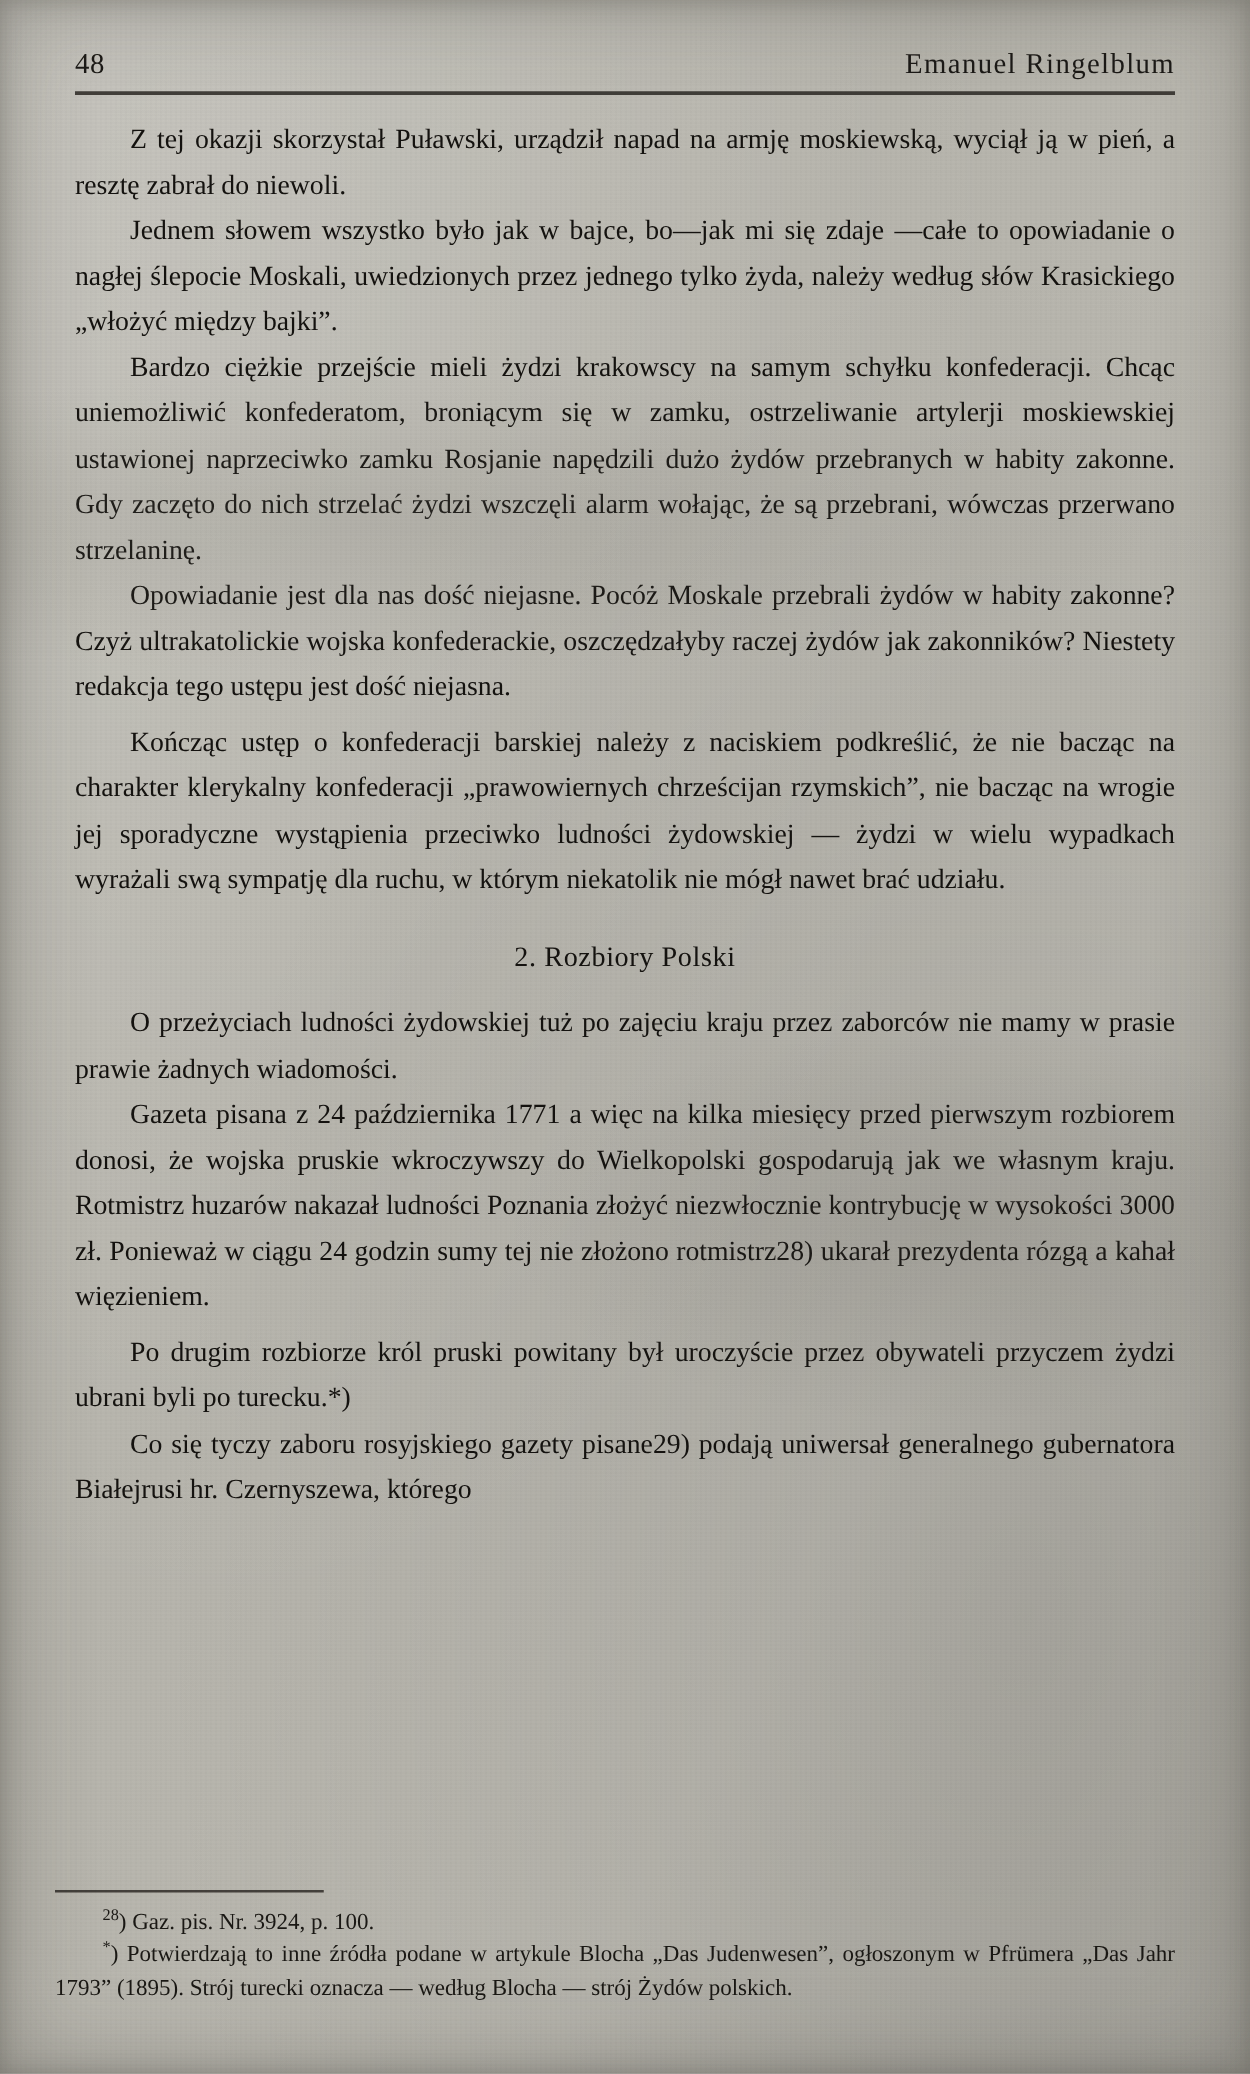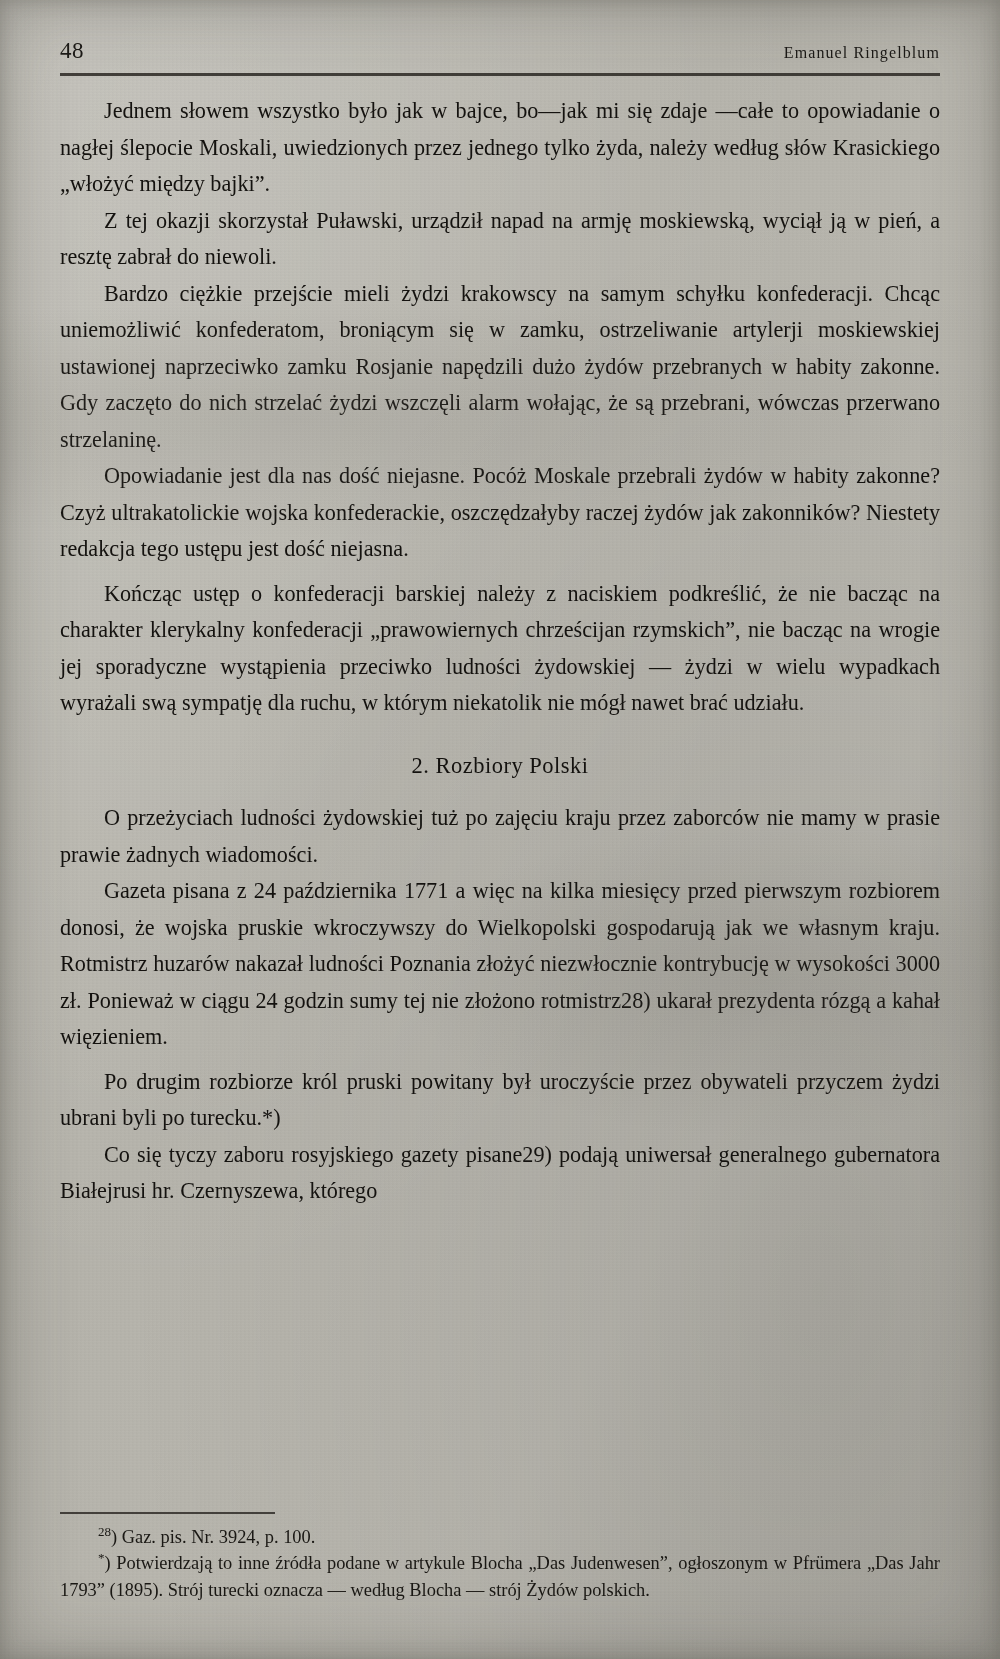--- a/index.html
+++ b/index.html
@@ -52,21 +52,21 @@
     font-size: 21px;
     letter-spacing: 0.6px;
     color: #1b1916;
   }
   .folio {
     font-size: 23px;
     font-weight: 400;
     letter-spacing: 0.5px;
   }
   .running-head {
-    font-size: 16px;
+    font-size: 23px;
     letter-spacing: 1.1px;
   }
   .rule {
     position: relative;
     margin-top: 9px;
     height: 3px;
     background: #2b2823;
     opacity: 0.85;
   }
 
@@ -97,21 +97,21 @@
     font-size: 22.5px;
     font-weight: 400;
     letter-spacing: 0.5px;
     margin: 26px 0 16px 0;
     color: #14120f;
   }
 
   
   .footnote-wrap {
     position: absolute;
-    left: 60px;
+    left: 44px;
     right: 60px;
     bottom: 56px;
   }
   .foot-rule {
     width: 215px;
     height: 2px;
     background: #2f2c27;
     opacity: 0.85;
     margin-bottom: 10px;
   }
@@ -152,22 +152,22 @@
 
 <div class="page">
 
   <div class="header">
     <div class="folio">48</div>
     <div class="running-head">Emanuel Ringelblum</div>
   </div>
   <div class="rule"></div>
 
   <div class="body">
+    <p class="indent">Z tej okazji skorzystał Puławski, urządził napad na armję moskiewską, wyciął ją w pień, a resztę zabrał do niewoli.</p>
     <p class="indent">Jednem słowem wszystko było jak w bajce, bo—jak mi się zdaje —całe to opowiadanie o nagłej ślepocie Moskali, uwiedzionych przez jednego tylko żyda, należy według słów Krasickiego „włożyć między bajki”.</p>
-    <p class="indent">Z tej okazji skorzystał Puławski, urządził napad na armję moskiewską, wyciął ją w pień, a resztę zabrał do niewoli.</p>
     <p class="indent">Bardzo ciężkie przejście mieli żydzi krakowscy na samym schyłku konfederacji. Chcąc uniemożliwić konfederatom, broniącym się w zamku, ostrzeliwanie artylerji moskiewskiej ustawionej naprzeciwko zamku Rosjanie napędzili dużo żydów przebranych w habity zakonne. Gdy zaczęto do nich strzelać żydzi wszczęli alarm wołając, że są przebrani, wówczas przerwano strzelaninę.</p>
     <p class="indent">Opowiadanie jest dla nas dość niejasne. Pocóż Moskale przebrali żydów w habity zakonne? Czyż ultrakatolickie wojska konfederackie, oszczędzałyby raczej żydów jak zakonników? Niestety redakcja tego ustępu jest dość niejasna.</p>
     <div class="spacer-sm"></div>
     <p class="indent">Kończąc ustęp o konfederacji barskiej należy z naciskiem podkreślić, że nie bacząc na charakter klerykalny konfederacji „prawowiernych chrześcijan rzymskich”, nie bacząc na wrogie jej sporadyczne wystąpienia przeciwko ludności żydowskiej — żydzi w wielu wypadkach wyrażali swą sympatję dla ruchu, w którym niekatolik nie mógł nawet brać udziału.</p>
 
     <div class="section-title">2. Rozbiory Polski</div>
 
     <p class="indent">O przeżyciach ludności żydowskiej tuż po zajęciu kraju przez zaborców nie mamy w prasie prawie żadnych wiadomości.</p>
     <p class="indent">Gazeta pisana z 24 października 1771 a więc na kilka miesięcy przed pierwszym rozbiorem donosi, że wojska pruskie wkroczywszy do Wielkopolski gospodarują jak we własnym kraju. Rotmistrz huzarów nakazał ludności Poznania złożyć niezwłocznie kontrybucję w wysokości 3000 zł. Ponieważ w ciągu 24 godzin sumy tej nie złożono rotmistrz28) ukarał prezydenta rózgą a kahał więzieniem.</p>
     <div class="spacer-sm"></div>

